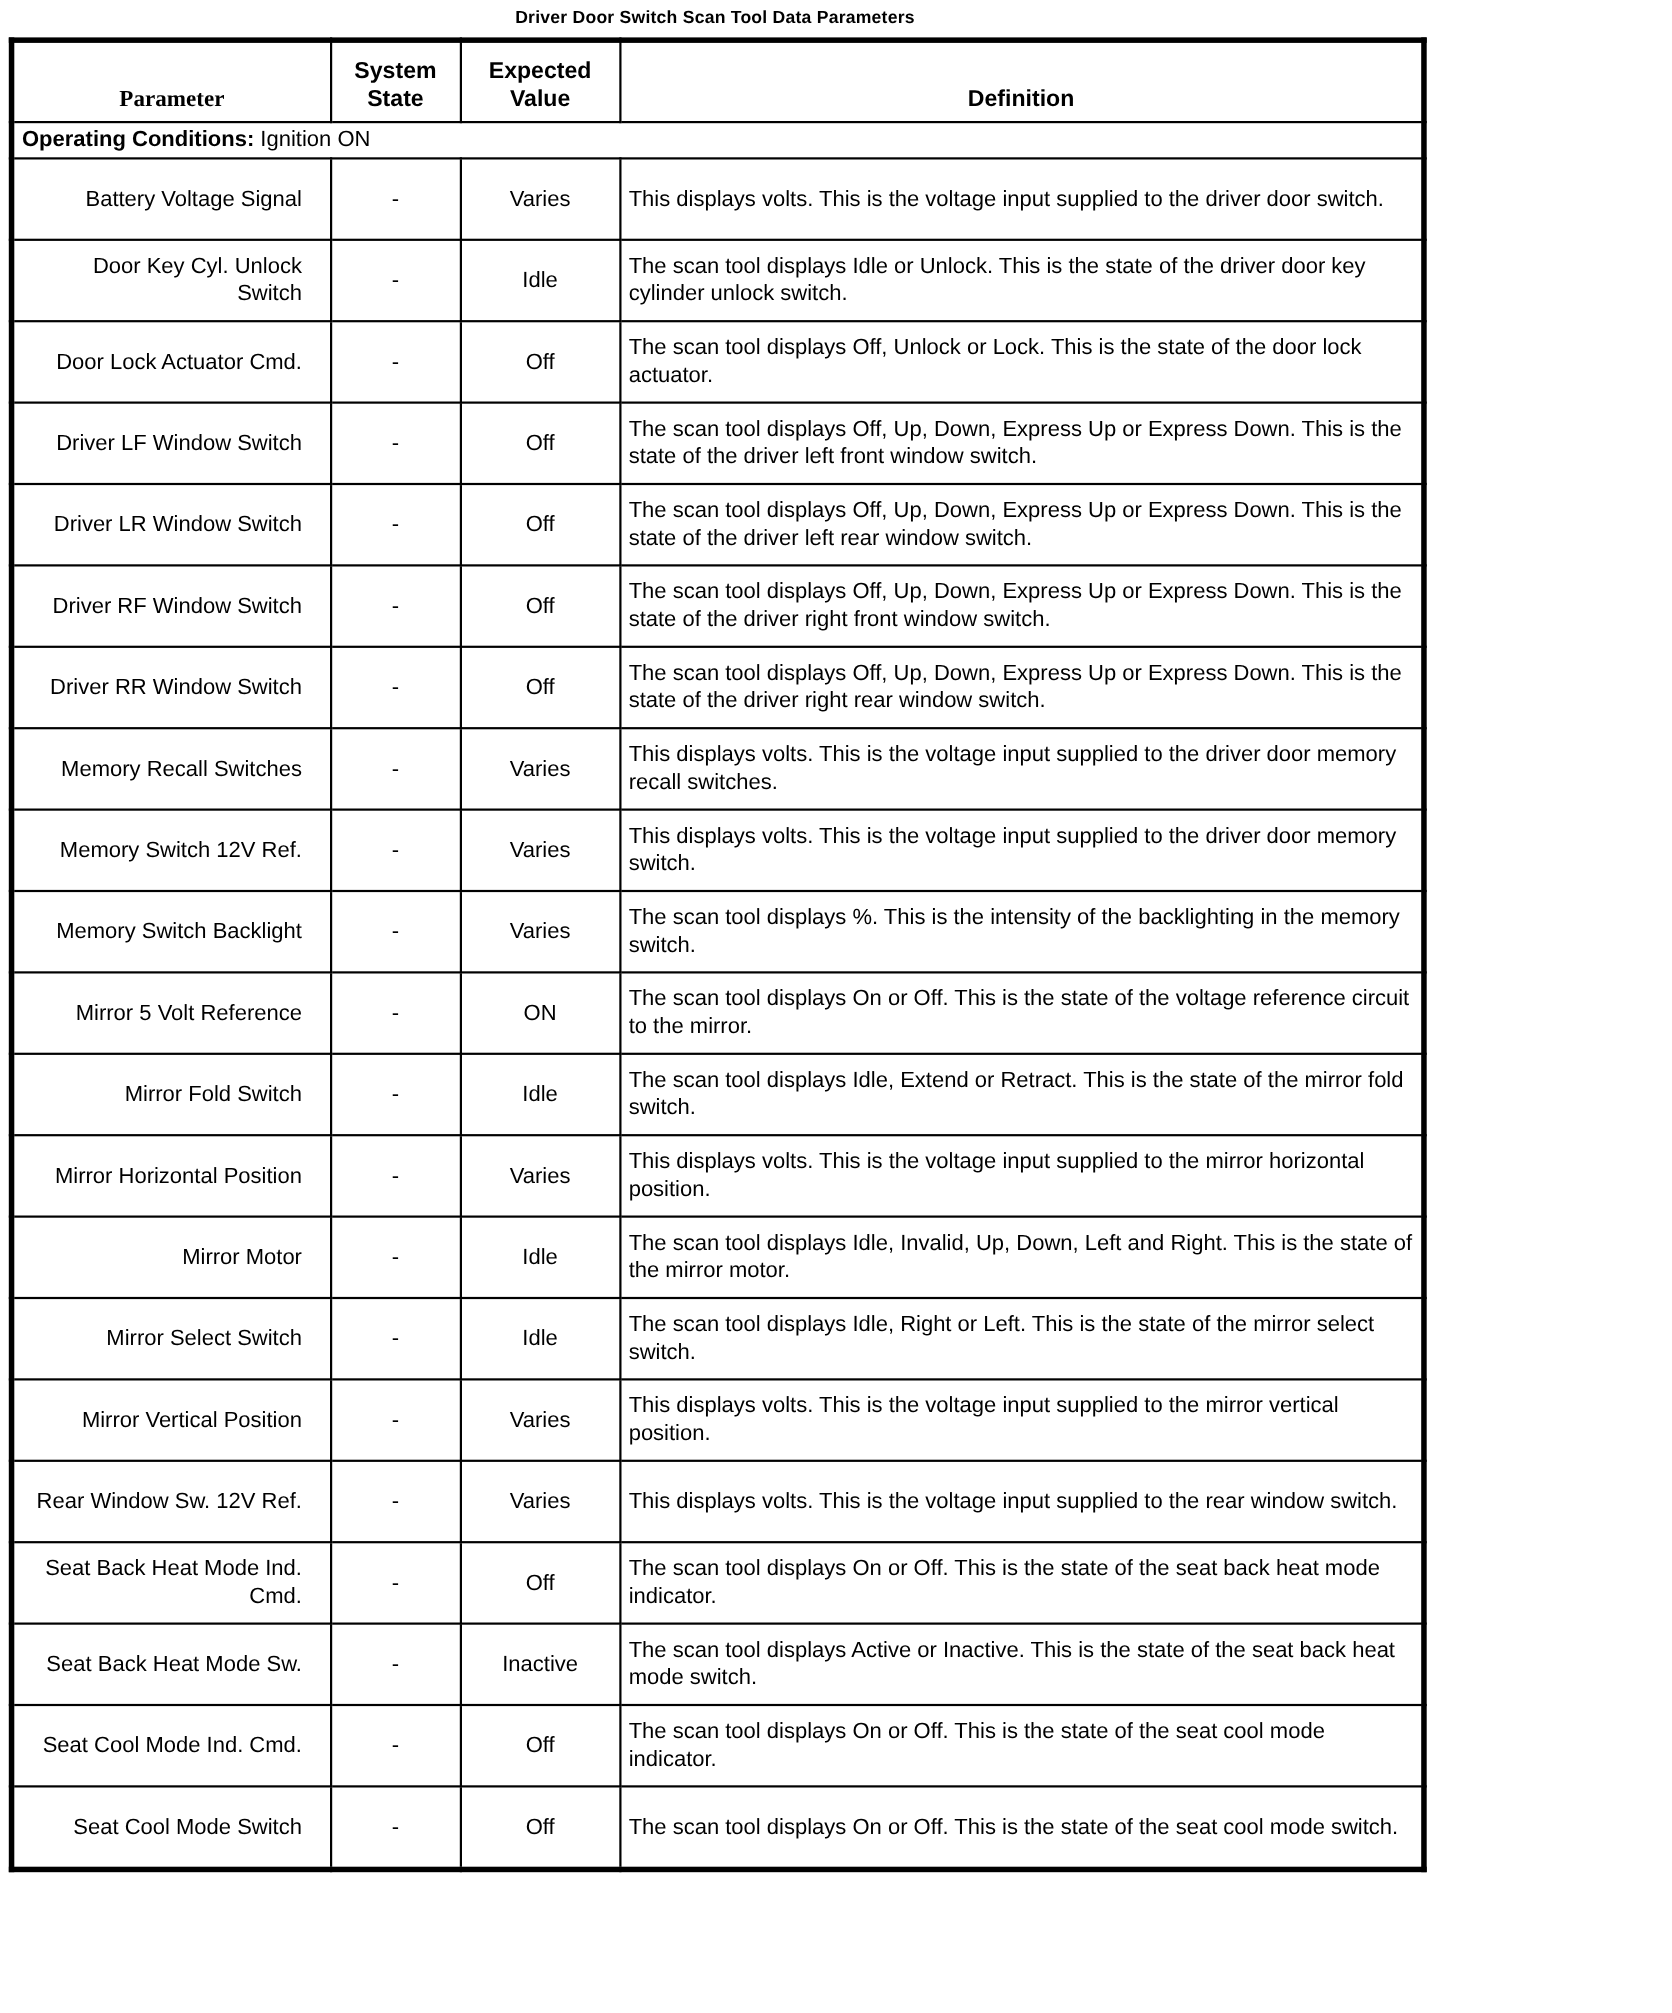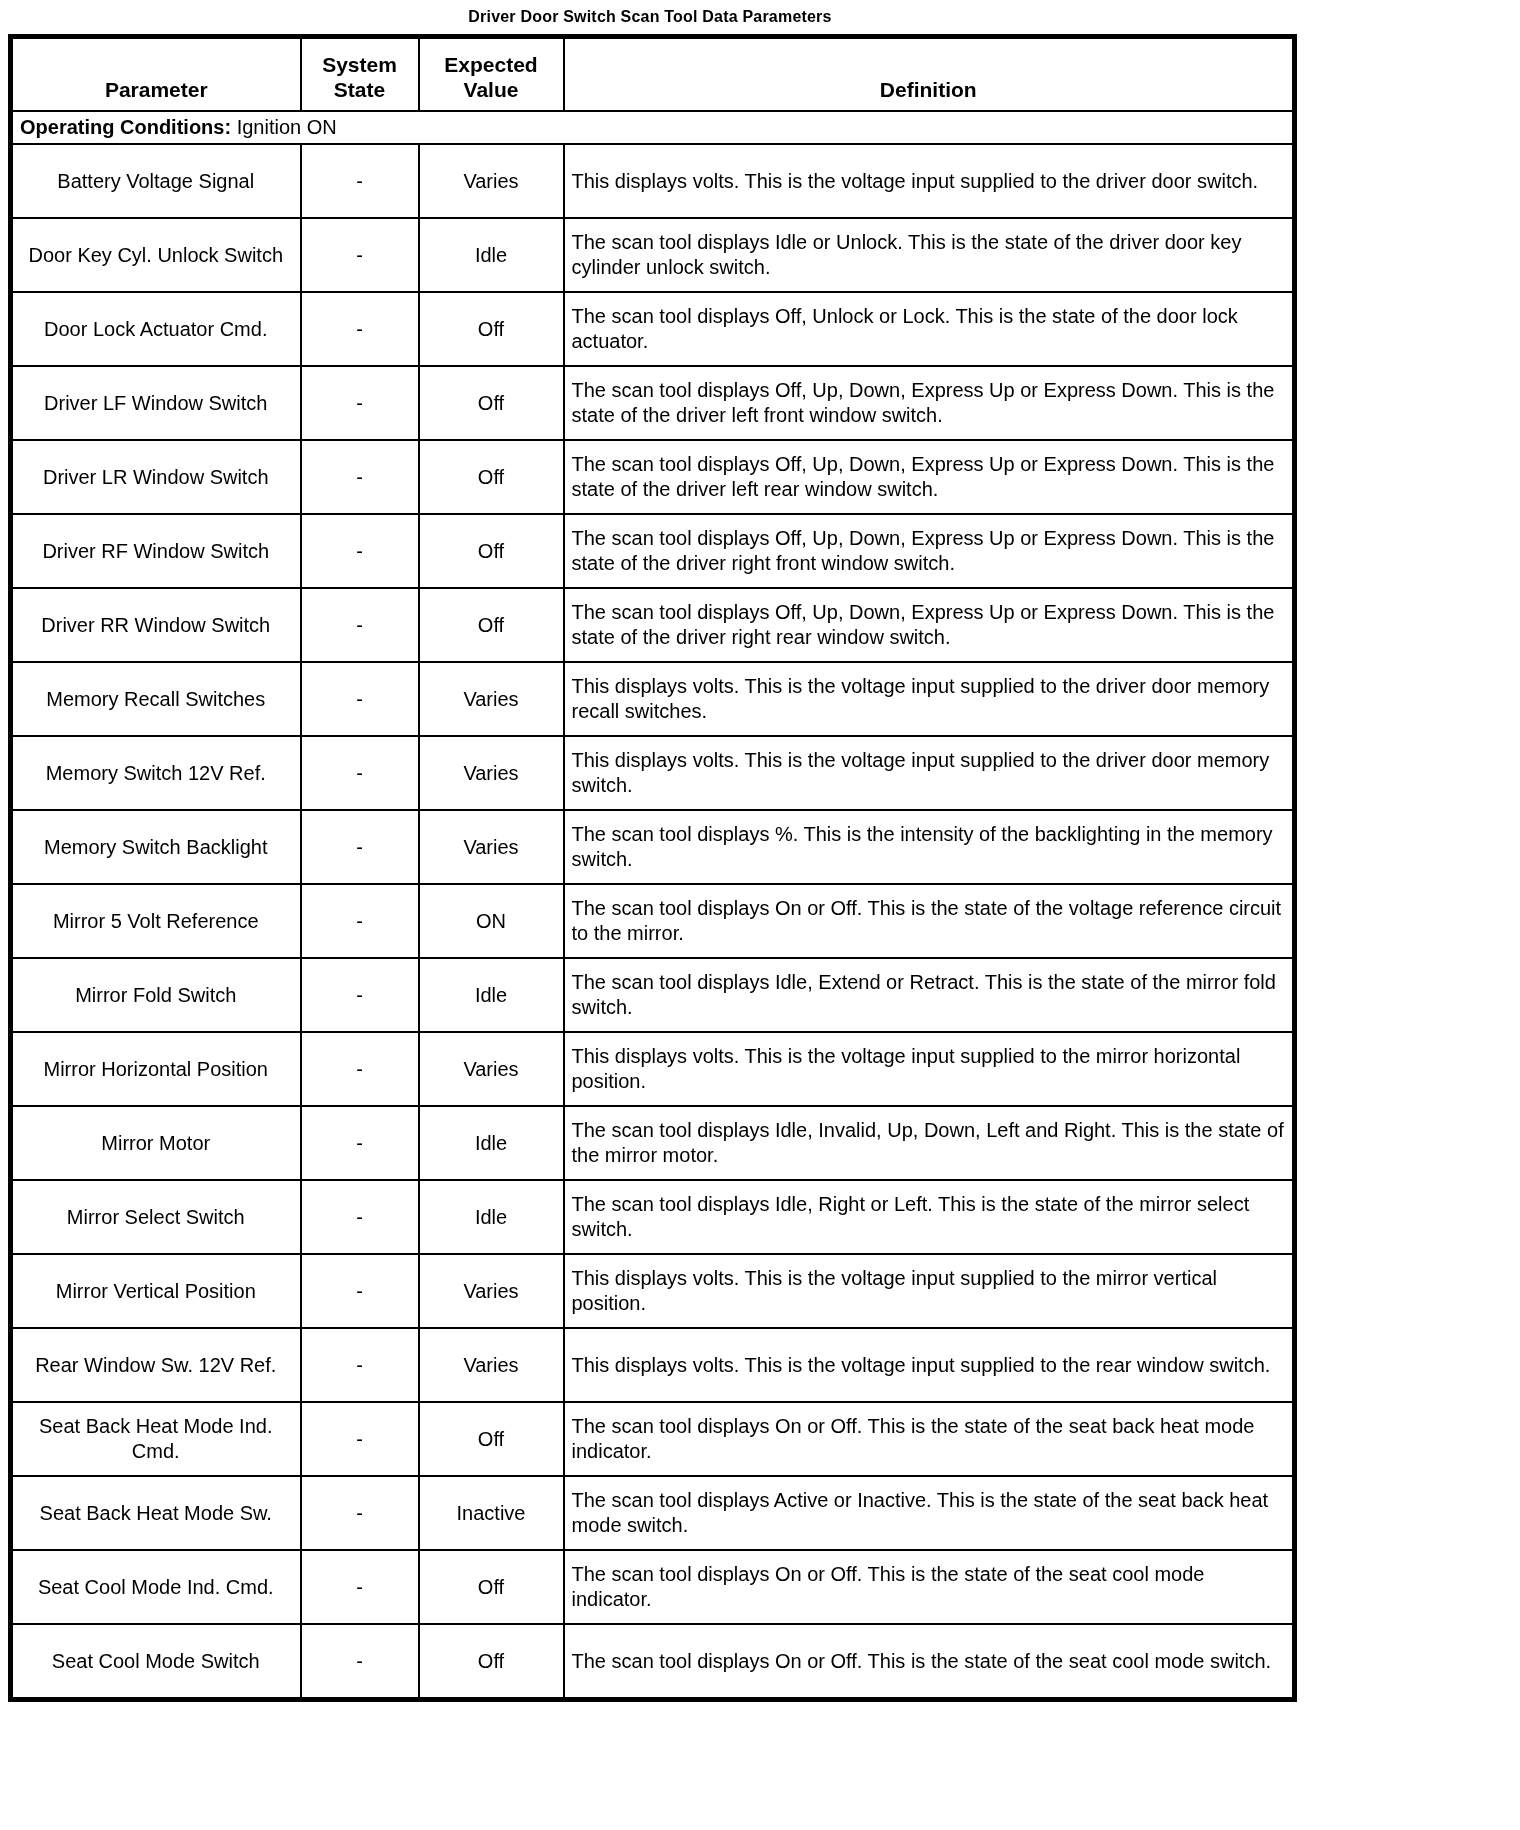--- a/index.html
+++ b/index.html
@@ -42,35 +42,36 @@
   }
   thead th {
     font-size: 21px;
     font-weight: bold;
     text-align: center;
     vertical-align: bottom;
     height: 58px;
     padding-bottom: 8px;
   }
   thead th.h-param {
+    font-family: Liberation Serif, serif;
   }
   tr.opcond-row td {
     height: 24px;
     padding-top: 3px;
     padding-bottom: 3px;
   }
   .opcond-label {
     font-weight: bold;
   }
   tbody td {
     height: 62px;
   }
   td.c-param {
-    text-align: center;
-    padding-right: 8px;
+    text-align: right;
+    padding-right: 25px;
   }
   td.c-state, td.c-expected {
     text-align: center;
   }
   td.c-def {
     text-align: left;
   }
 </style>
 </head>
 <body>

